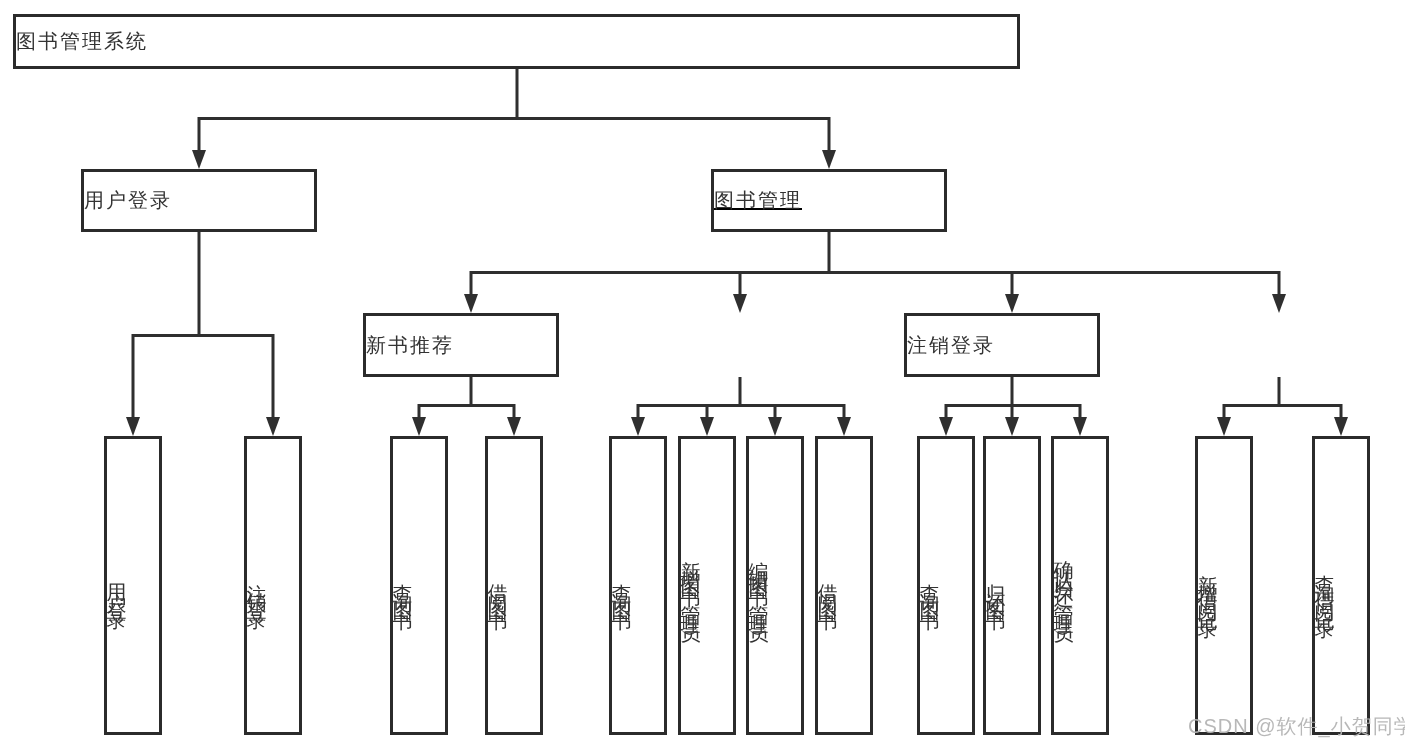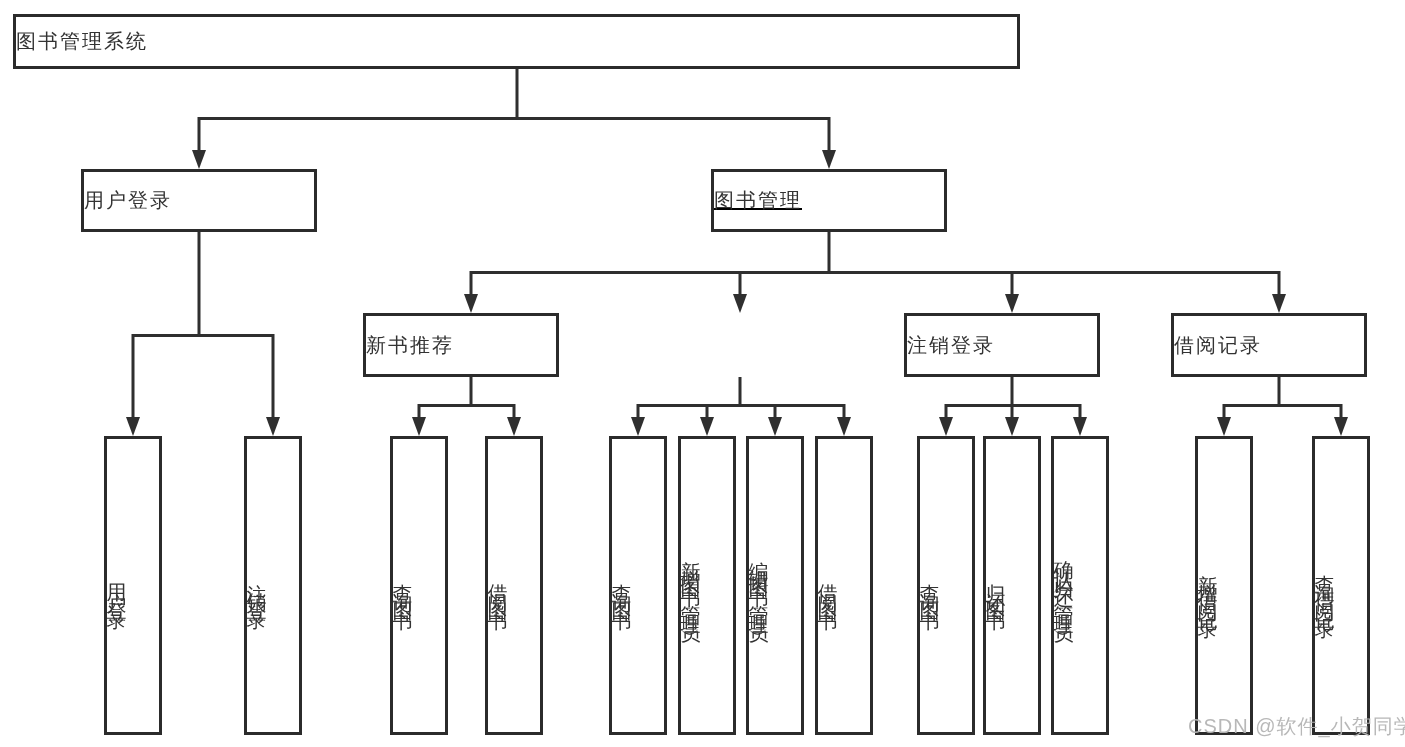--- a/index.html
+++ b/index.html
@@ -142,23 +142,20 @@
   <div class="box lvl2 lvl2-b">
     <span class="hlabel">图书管理</span>
   </div>
 
   <div class="box lvl3 lvl3-a">
     <span class="hlabel">新书推荐</span>
   </div>
   <div class="box lvl3 lvl3-c">
     <span class="hlabel">注销登录</span>
   </div>
-  <div class="box lvl3 lvl3-d">
-    <span class="hlabel">借阅记录</span>
-  </div>
 
   <div class="box leaf leaf-1">
     <span class="vtext">用户登录</span>
   </div>
   <div class="box leaf leaf-2">
     <span class="vtext">注销登录</span>
   </div>
   <div class="box leaf leaf-3">
     <span class="vtext">查询图书</span>
   </div>

